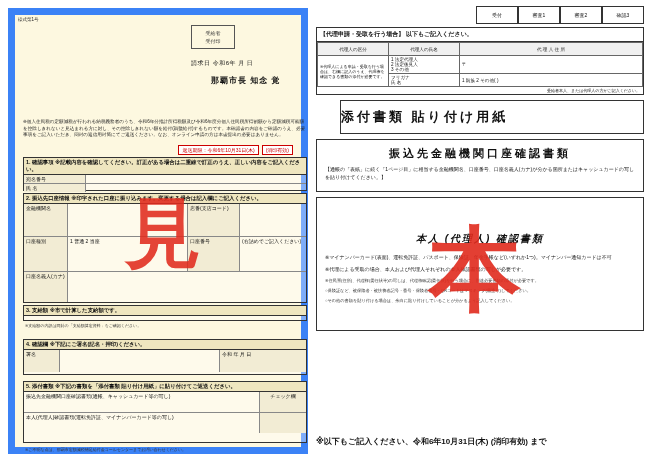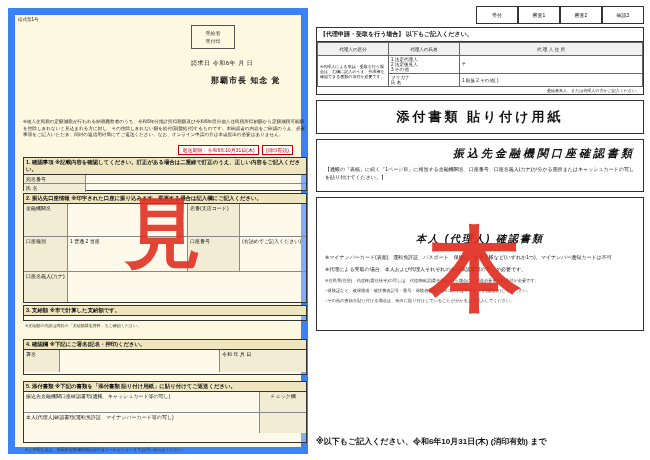--- a/index.html
+++ b/index.html
@@ -67,25 +67,25 @@
   .topstrip{display:flex;justify-content:flex-end;gap:0;margin-bottom:3px;}
   .topstrip .tc{border:1px solid #333;width:40px;height:16px;font-size:5px;text-align:center;line-height:16px;background:#fff;}
 
   .agentbox{position:relative;width:328px;}
   .agent-hd{font-size:6px;font-weight:bold;padding:2px 3px;border-bottom:1px solid #333;}
   .agent-tbl{width:100%;border-collapse:collapse;}
   .agent-tbl td{border:1px solid #666;font-size:4.6px;padding:1px 2px;height:10px;}
   .agent-tbl td.h{background:#f0f0f0;text-align:center;}
 
   .bigband{
-    margin-top:5px;border:1px solid #333;text-align:center;font-size:13px;font-weight:bold;
-    padding:7px 0;letter-spacing:3px;background:#fff;
+    margin-top:5px;border:1px solid #333;font-size:13px;font-weight:bold;
+    padding:7px 0;letter-spacing:3px;background:#fff;margin-left:24px;
   }
   .panel{margin-top:5px;border:1px solid #333;padding:6px 8px;background:#fff;position:relative;}
-  .panel h3{margin:0 0 5px 0;text-align:right;font-size:11px;font-weight:bold;letter-spacing:3px;font-style:italic;}
+  .panel h3{margin:0 0 5px 0;text-align:center;font-size:11px;font-weight:bold;letter-spacing:3px;}
   .panel p{margin:0 0 4px 0;font-size:5px;line-height:1.5;}
   .panel2{margin-top:5px;border:1px solid #333;padding:6px 8px;background:#fff;min-height:120px;position:relative;}
   .panel2 h3{margin:28px 0 8px 0;text-align:center;font-size:10px;font-weight:bold;letter-spacing:2px;font-style:italic;}
   .panel2 p{margin:0 0 4px 0;font-size:5px;line-height:1.55;}
   .panel2 .small{font-size:4.2px;line-height:1.5;color:#333;}
   .stamp-hon{
     position:absolute;left:112px;top:26px;font-size:92px;color:#e12b1e;
     font-family:"DejaVu Sans",sans-serif;font-weight:bold;opacity:.9;line-height:1;
   }
   .deadline{

